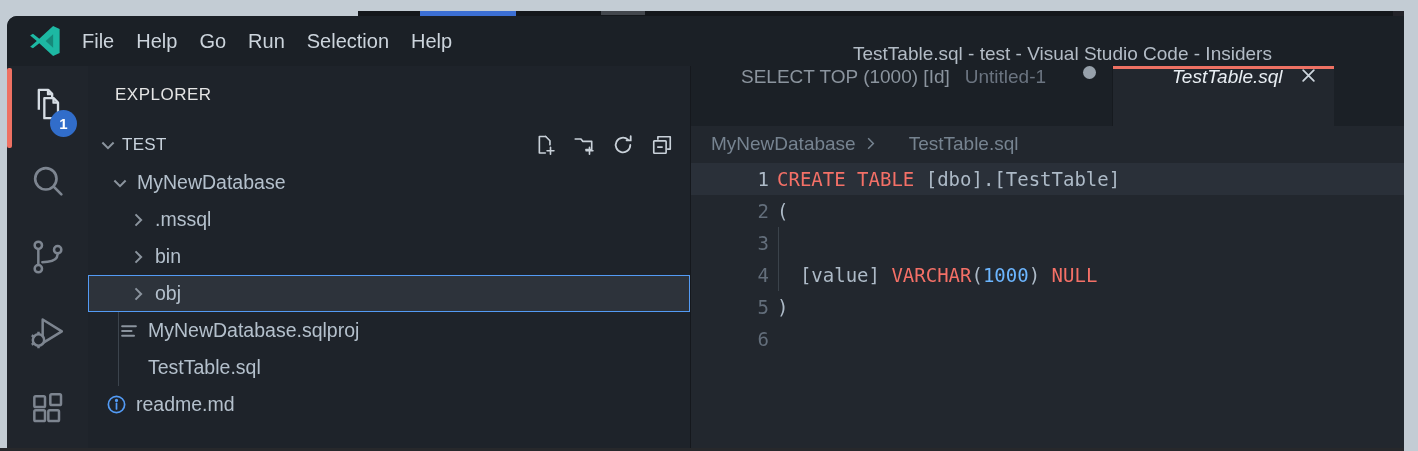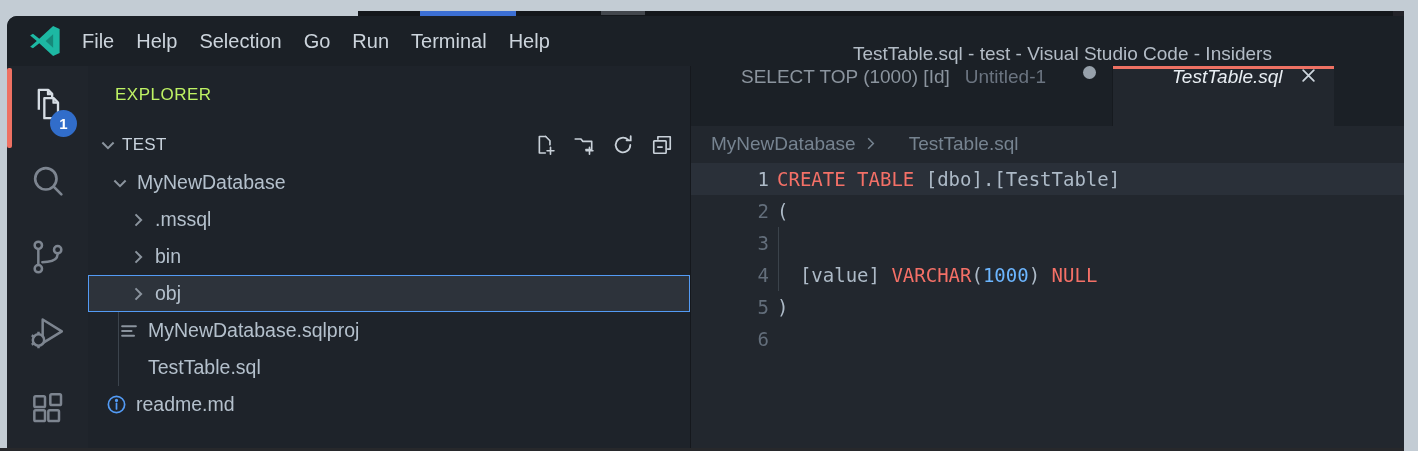--- a/index.html
+++ b/index.html
@@ -27,21 +27,21 @@
                display:flex;flex-direction:column;align-items:center}
   .active-indicator{position:absolute;left:0;top:2px;width:5px;height:80px;background:var(--accent,#ee7163);border-radius:2px}
   .ab-item{width:81px;height:84px;display:flex;align-items:center;justify-content:center;position:relative;color:#7d8590}
   .ab-item.active{color:#d6dde4}
   .badge{position:absolute;right:11px;bottom:5px;width:27px;height:27px;border-radius:50%;
          background:var(--badge-blue,#316dca);color:#fff;font-size:15px;font-weight:bold;
          display:flex;align-items:center;justify-content:center}
   
   .sidebar{width:602px;background:var(--sidebar,#1e232a);flex:none;position:relative;padding-top:14px}
   .pane-title{height:30px;display:flex;align-items:center;justify-content:space-between;padding:0 28px 0 27px}
-  .pane-title-label{font-size:17px;letter-spacing:.5px;color:#bef264}
+  .pane-title-label{font-size:17px;letter-spacing:.5px;color:#e5e5e5}
   .dots{color:#c9d1d9;display:flex;cursor:pointer}
   .section-row{margin-top:16px;height:38px;display:flex;align-items:center;padding-left:10px;padding-right:17px}
   .twisty{display:flex;color:#8b949e}
   .section-label{font-size:17px;font-weight:normal;color:#c9d3dd;letter-spacing:.3px;margin-left:4px}
   .section-actions{margin-left:auto;display:flex;gap:17px;align-items:center;color:#c9d1d9}
   .section-actions .act{display:flex;cursor:pointer}
   .tree{position:relative}
   .tree-row{height:37px;display:flex;align-items:center;color:#b4c0cc;font-size:19.5px;position:relative;cursor:pointer}
   .tree-row .twisty{margin-right:7px}
   .tree-row .file-ico{display:flex;margin-right:9px}
@@ -96,24 +96,23 @@
     <div class="titlebar">
       <span class="logo">
         <svg width="36" height="36" viewBox="0 0 32 32">
           <path fill="#1db8a3" d="M23.2 2.6 10.9 13.9 5.3 9.6 2.8 11l5.9 5-5.9 5 2.5 1.4 5.6-4.3 12.3 11.3L29 26.6V5.4Z"></path>
           <path fill="#16897a" d="M23.2 10.1 16.6 16l6.6 5.9Z"></path>
         </svg>
       </span>
       <nav class="menubar">
         <span class="menu-item">File</span>
         <span class="menu-item">Help</span>
-        <span class="menu-item">Selection</span>
         <span class="menu-item">Go</span>
         <span class="menu-item">Run</span>
-        <span class="menu-item">Terminal</span>
+        <span class="menu-item">Selection</span>
         <span class="menu-item">Help</span>
       </nav>
       <span class="window-title">TestTable.sql - test - Visual Studio Code - Insiders</span>
     </div>
 
     <div class="main">
 
       <div class="activitybar">
         <div class="active-indicator"></div>
         <div class="ab-item active">

